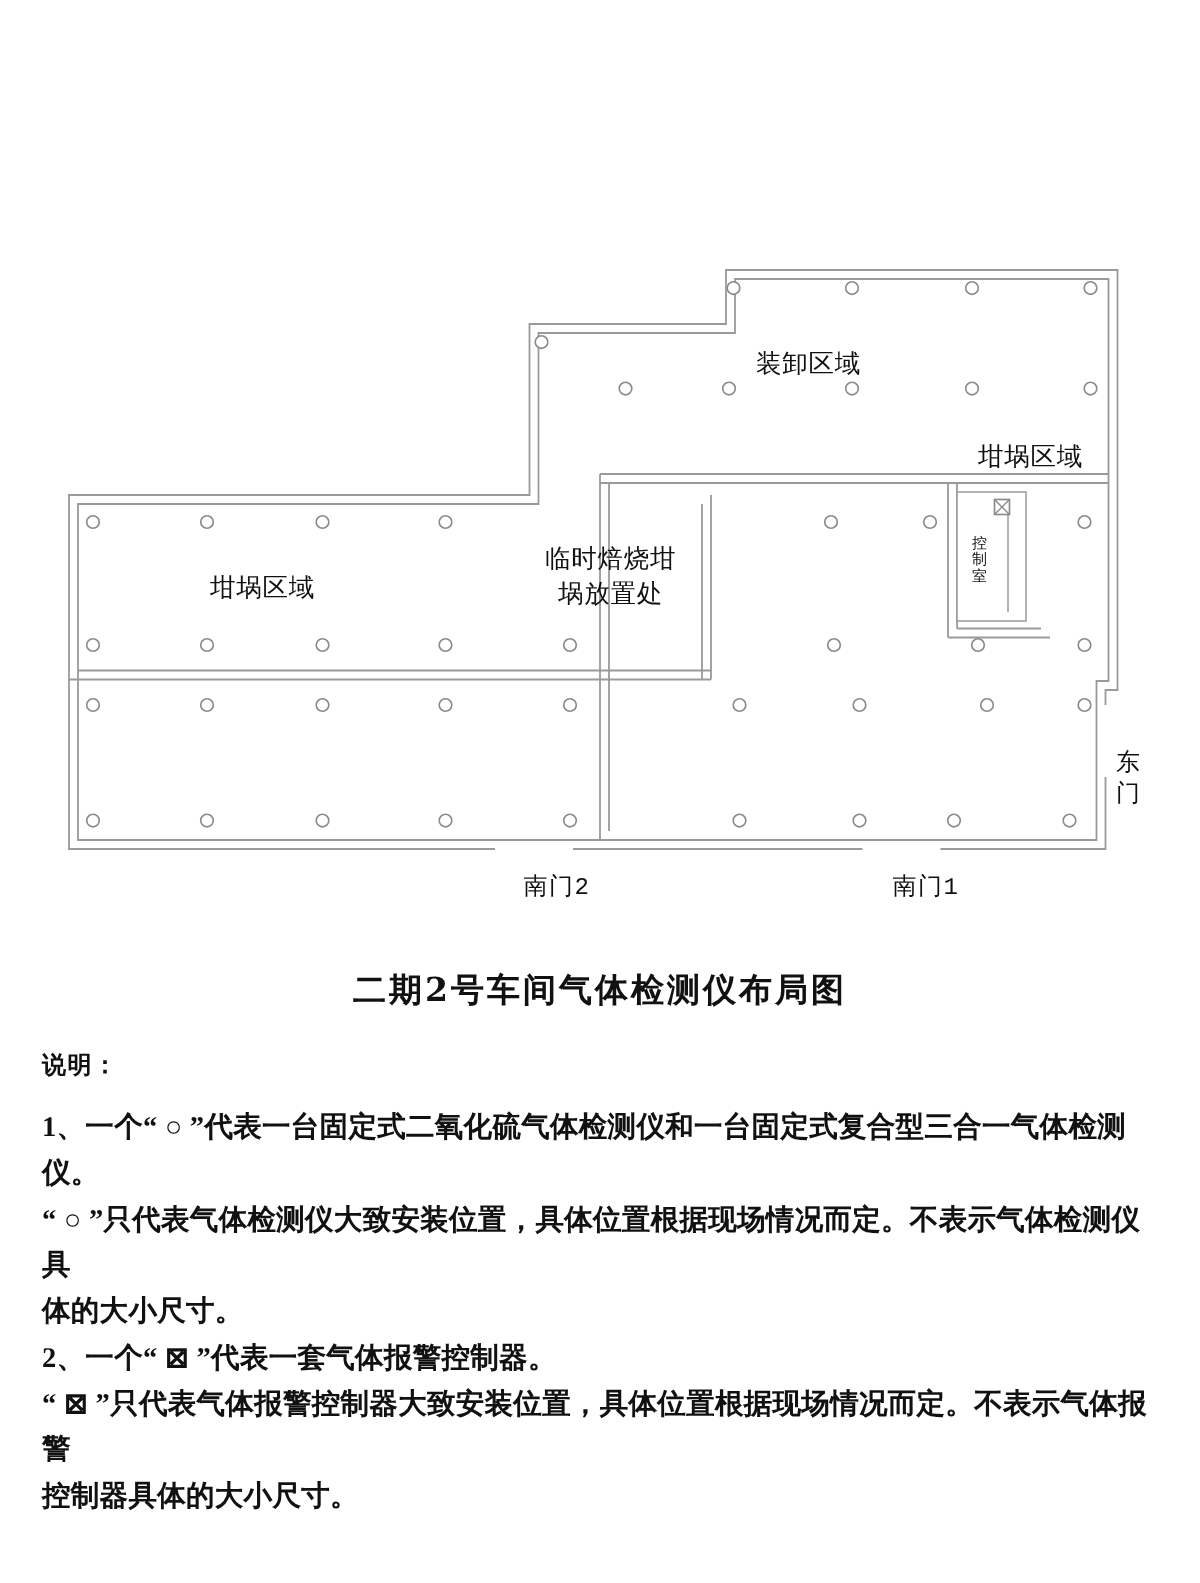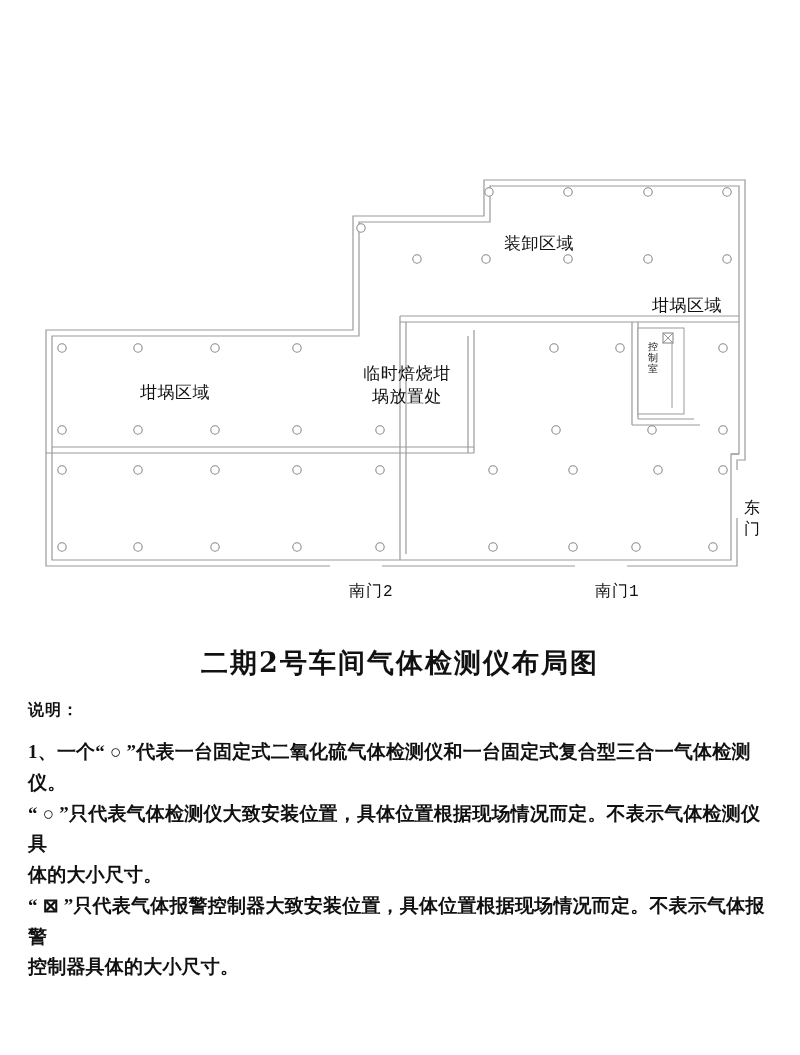--- a/index.html
+++ b/index.html
@@ -48,32 +48,33 @@
   }
   .ctrl-label {
     position: absolute;
     font-family: Liberation Sans, sans-serif;
     font-size: 10px;
     color: #111;
     line-height: 1.12;
     width: 14px;
     text-align: center;
     letter-spacing: 0;
+    margin-top: 16px;
   }
 
   
   #title {
     position: absolute;
     left: 0;
     top: 645px;
     width: 800px;
     text-align: center;
     font-family: "DejaVu Serif", "Liberation Serif", serif;
     font-weight: bold;
-    font-size: 27px;
+    font-size: 22px;
     letter-spacing: 2px;
     color: #111;
   }
   #notes {
     position: absolute;
     left: 28px;
     top: 700px;
     width: 748px;
     font-family: Liberation Serif, serif;
     color: #111;
@@ -229,15 +230,16 @@
   <div class="door-label" style="left:595px; top:581px;">南门1</div>
 </div>
 
 <div id="title">二期2号车间气体检测仪布局图</div>
 
 <div id="notes">
   <div id="notes-heading">说明：</div>
   <div class="note-line">1、一个“ ○ ”代表一台固定式二氧化硫气体检测仪和一台固定式复合型三合一气体检测仪。</div>
   <div class="note-line">“ ○ ”只代表气体检测仪大致安装位置，具体位置根据现场情况而定。不表示气体检测仪具</div>
   <div class="note-line">体的大小尺寸。</div>
+  <div class="note-line">2、一个“ ⊠ ”代表一套气体报警控制器。</div>
   <div class="note-line">“ ⊠ ”只代表气体报警控制器大致安装位置，具体位置根据现场情况而定。不表示气体报警</div>
   <div class="note-line">控制器具体的大小尺寸。</div>
 </div>
 
 </body></html>

